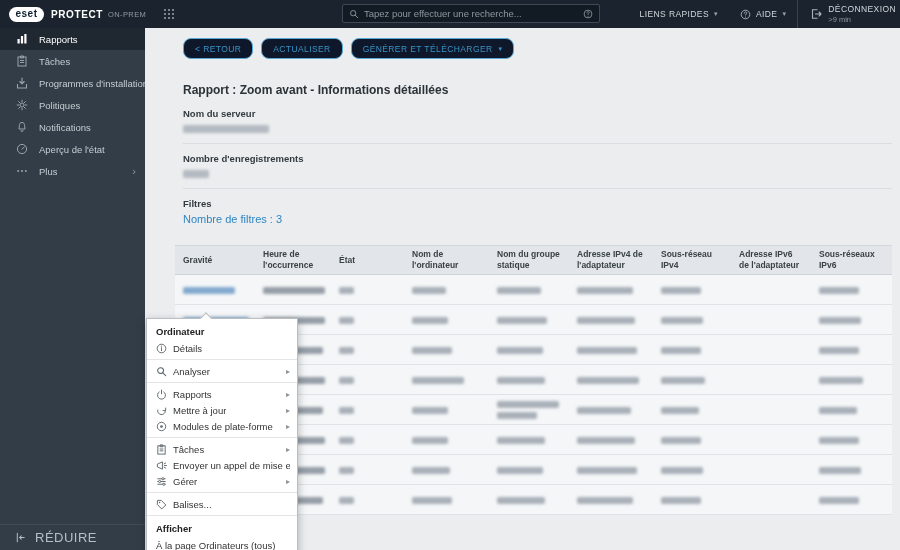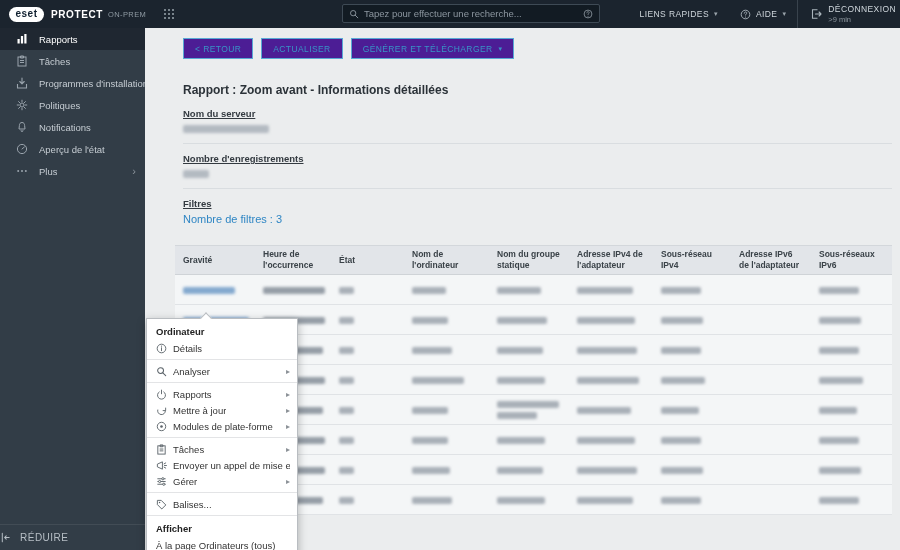--- a/index.html
+++ b/index.html
@@ -36,34 +36,34 @@
   .sidebar { position:absolute; top:28px; left:0; width:145px; bottom:0; background:#323d47; z-index:40; display:flex; flex-direction:column; }
   .nav-item { display:flex; align-items:center; gap:10px; padding:0 0 0 15px; cursor:pointer; color:#c6cdd3; }
   .nav-item.main { height:30px; font-size:8.5px; letter-spacing:.5px; }
   .nav-item.sub { height:22px; font-size:9.5px; }
   .nav-item.selected { background:#1f2731; color:#ffffff; }
   .nav-icon { width:14px; height:14px; display:flex; align-items:center; justify-content:center; color:#9aa4ad; flex:none; }
   .nav-item.selected .nav-icon { color:#ffffff; }
   .nav-icon svg { width:12px; height:12px; }
   .nav-label { overflow:hidden; white-space:nowrap; }
   .nav-chevron { margin-left:auto; padding-right:9px; color:#8a939b; font-size:11px; line-height:1; }
-  .sidebar-collapse { margin-top:auto; height:26px; display:flex; align-items:center; gap:9px; border-top:1px solid rgba(255,255,255,.08); color:#b7bfc6; font-size:10px; letter-spacing:.5px; cursor:pointer; }
+  .sidebar-collapse { margin-top:auto; height:26px; display:flex; align-items:center; gap:9px; padding-left:15px; border-top:1px solid rgba(255,255,255,.08); color:#b7bfc6; font-size:13px; letter-spacing:.5px; cursor:pointer; }
   .sidebar-collapse svg { width:11px; height:11px; }
 
   
   .main { position:absolute; top:28px; left:145px; right:0; bottom:0; overflow:hidden; }
   .toolbar { padding:10px 0 0 38px; display:flex; gap:8px; }
-  .btn { display:inline-flex; align-items:center; gap:6px; height:21px; padding:0 11px; background:#4c1d95; border:1px solid #58a9d5; border-radius:0; color:#3894c6; font-size:8.5px; letter-spacing:.4px; cursor:pointer; white-space:nowrap; }
+  .btn { display:inline-flex; align-items:center; gap:6px; height:21px; padding:0 11px; background:#0f172a; border:1px solid #58a9d5; border-radius:8px; color:#3894c6; font-size:8.5px; letter-spacing:.4px; cursor:pointer; white-space:nowrap; }
   .btn .caret { color:#3894c6; }
 
   .page-title { margin:24px 8px 2px 38px; font-size:12px; font-weight:bold; color:#2b3238; }
 
   .section { margin:0 8px 0 38px; border-bottom:1px solid #d9dde0; padding:9px 0 10px; }
   .section.no-line { border-bottom:none; }
-  .field-label { font-size:9.5px; font-weight:bold; color:#333a40;text-decoration:underline; }
+  .field-label { font-size:9.5px; font-weight:bold; color:#333a40; }
   .field-value { margin-top:6px; height:8px; display:flex; align-items:center; }
   .redact { display:inline-block; height:7px; border-radius:2px; background:#a9b0b8; filter:blur(1.5px); vertical-align:middle; }
   .redact.blue { background:#84a9cf; }
   .redact.dark { background:#969ea7; }
   .field-value .redact { height:8px; background:#b3bac1; }
   .filters-link { margin-top:4px; font-size:11px; color:#2f86c4; cursor:pointer; display:inline-block; }
 
   
   .report-table { table-layout:fixed; border-collapse:collapse; width:717px; margin:8px 0 0 30px; }
   .report-table th { background:#e2e5e9; font-size:8.5px; font-weight:bold; color:#3a4248; text-align:left; padding:3px 8px; border-top:1px solid #d3d7db; border-bottom:1px solid #cfd3d7; height:28px; vertical-align:middle; line-height:1.3; cursor:pointer; }

